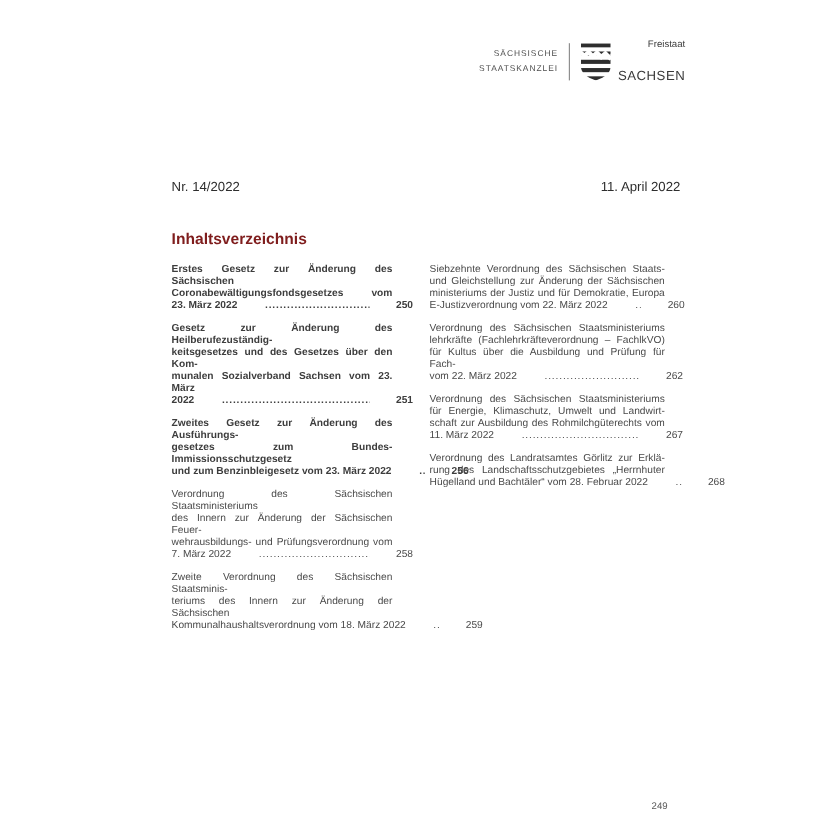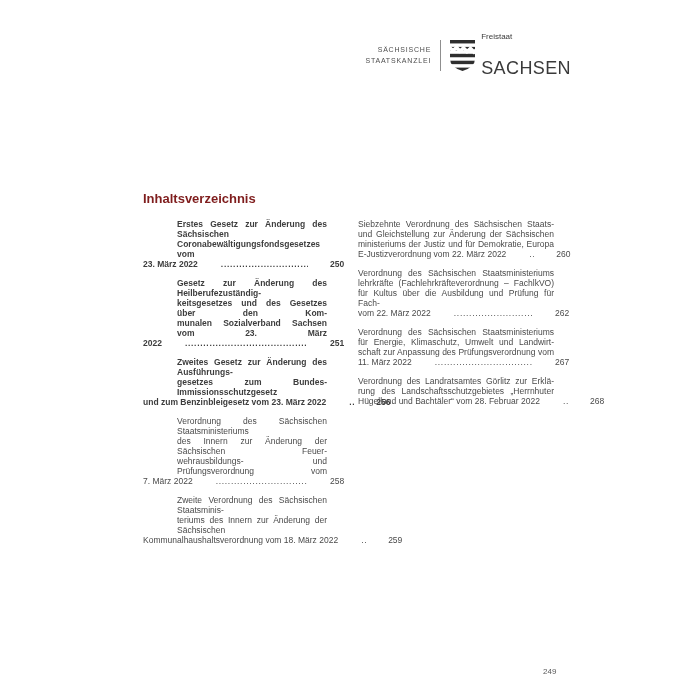--- a/index.html
+++ b/index.html
@@ -5,39 +5,39 @@
   html,body{margin:0;padding:0;background:#ffffff;}
   body{width:700px;height:700px;position:relative;font-family:"Liberation Sans",sans-serif;-webkit-font-smoothing:antialiased;}
   .page{position:absolute;inset:0;background:#fff;overflow:hidden;}
 
   
   .brand{position:absolute;top:33px;right:129px;display:flex;align-items:center;}
   .agency{text-align:right;font-size:7px;letter-spacing:.8px;color:#4d4d4d;line-height:11.5px;font-weight:400;}
   .brand-divider{width:1px;height:31px;background:#8f8f8f;margin:0 9px 0 9px;}
   .shield{display:block;}
   .state{margin-left:6px;line-height:1;}
-  .state .small{font-size:8px;color:#3a3a3a;display:block;margin-bottom:18px;}
-  .state .big{font-size:18px;color:#3a3a3a;letter-spacing:.4px;display:block;}
+  .state .small{font-size:8px;color:#3a3a3a;display:block;margin-bottom:18px;text-align:right;}
+  .state .big{font-size:11px;color:#3a3a3a;letter-spacing:.4px;display:block;}
 
   
   .title{position:absolute;top:111px;left:143px;width:424px;text-align:center;
          font-size:21px;font-weight:bold;color:#1f1f1f;letter-spacing:.2px;white-space:nowrap;}
   .issue-row{position:absolute;top:150px;left:143px;width:424px;display:flex;
              justify-content:space-between;font-size:11px;color:#2e2e2e;}
 
   
   .toc-heading{position:absolute;top:191px;left:143px;font-size:13px;font-weight:bold;color:#7f1d1d;}
   .toc{position:absolute;top:219px;left:143px;width:425px;display:flex;}
   .toc-col{font-size:8.5px;line-height:10px;color:#4a4a4a;}
   .toc-col.left{width:200px;margin-right:15px;}
   .toc-col.right{width:210px;}
   .entry{margin-bottom:9px;}
   .entry.bold{font-weight:bold;color:#3d3d3d;}
   .entry .line{text-align:justify;text-align-last:justify;}
-  .toc-col.left .line{padding-right:16px;margin-left:34px;}
+  .toc-col.left .line{padding-right:16px;}
   .toc-col.right .line{padding-right:14px;}
   .lastline{display:flex;align-items:flex-end;gap:20px;}
   .lastline .lt{white-space:nowrap;}
   .leader{flex:1 1 auto;min-width:5px;overflow:hidden;white-space:nowrap;
           letter-spacing:.7px;margin:0 2px 0 3px;}
   .pg{text-align:right;min-width:13px;white-space:nowrap;}
 
   
   .footer-page{position:absolute;top:667px;left:543px;font-size:8px;color:#5a5a5a;}
 </style>
@@ -67,20 +67,24 @@
         <rect x="0" y="27.6" width="25" height="3.45" fill="#2e2e2e"></rect>
         <polyline points="-1,7 3,10.5 6.5,7.5 10,11 13.5,8 17,11.5 20.5,8.5 24,12 27,9.5" fill="none" stroke="#ffffff" stroke-width="3.6"></polyline>
       </g>
     </svg>
     <div class="state">
       <span class="small">Freistaat</span>
       <span class="big">SACHSEN</span>
     </div>
   </div>
 
+  <div class="issue-row">
+    <span>Nr. 14/2022</span>
+    <span>11. April 2022</span>
+  </div>
 
   <div class="toc-heading">Inhaltsverzeichnis</div>
   <div class="toc">
     <div class="toc-col left" id="col-0">
         <div class="entry bold">
           <div class="line">Erstes Gesetz zur Änderung des Sächsischen</div>
           <div class="line">Coronabewältigungsfondsgesetzes vom</div>
           <div class="lastline">
             <span class="lt">23. März 2022</span>
             <span class="leader">............................................................................................................................................</span>
@@ -143,21 +147,21 @@
           <div class="line">für Kultus über die Ausbildung und Prüfung für Fach-</div>
           <div class="lastline">
             <span class="lt">vom 22. März 2022</span>
             <span class="leader">............................................................................................................................................</span>
             <span class="pg">262</span>
           </div>
         </div>
         <div class="entry">
           <div class="line">Verordnung des Sächsischen Staatsministeriums</div>
           <div class="line">für Energie, Klimaschutz, Umwelt und Landwirt-</div>
-          <div class="line">schaft zur Anpassung des Prüfungsverordnung vom</div>
+          <div class="line">schaft zur Ausbildung des Rohmilchgüterechts vom</div>
           <div class="lastline">
             <span class="lt">11. März 2022</span>
             <span class="leader">............................................................................................................................................</span>
             <span class="pg">267</span>
           </div>
         </div>
         <div class="entry">
           <div class="line">Verordnung des Landratsamtes Görlitz zur Erklä-</div>
           <div class="line">rung des Landschaftsschutzgebietes „Herrnhuter</div>
           <div class="lastline">

